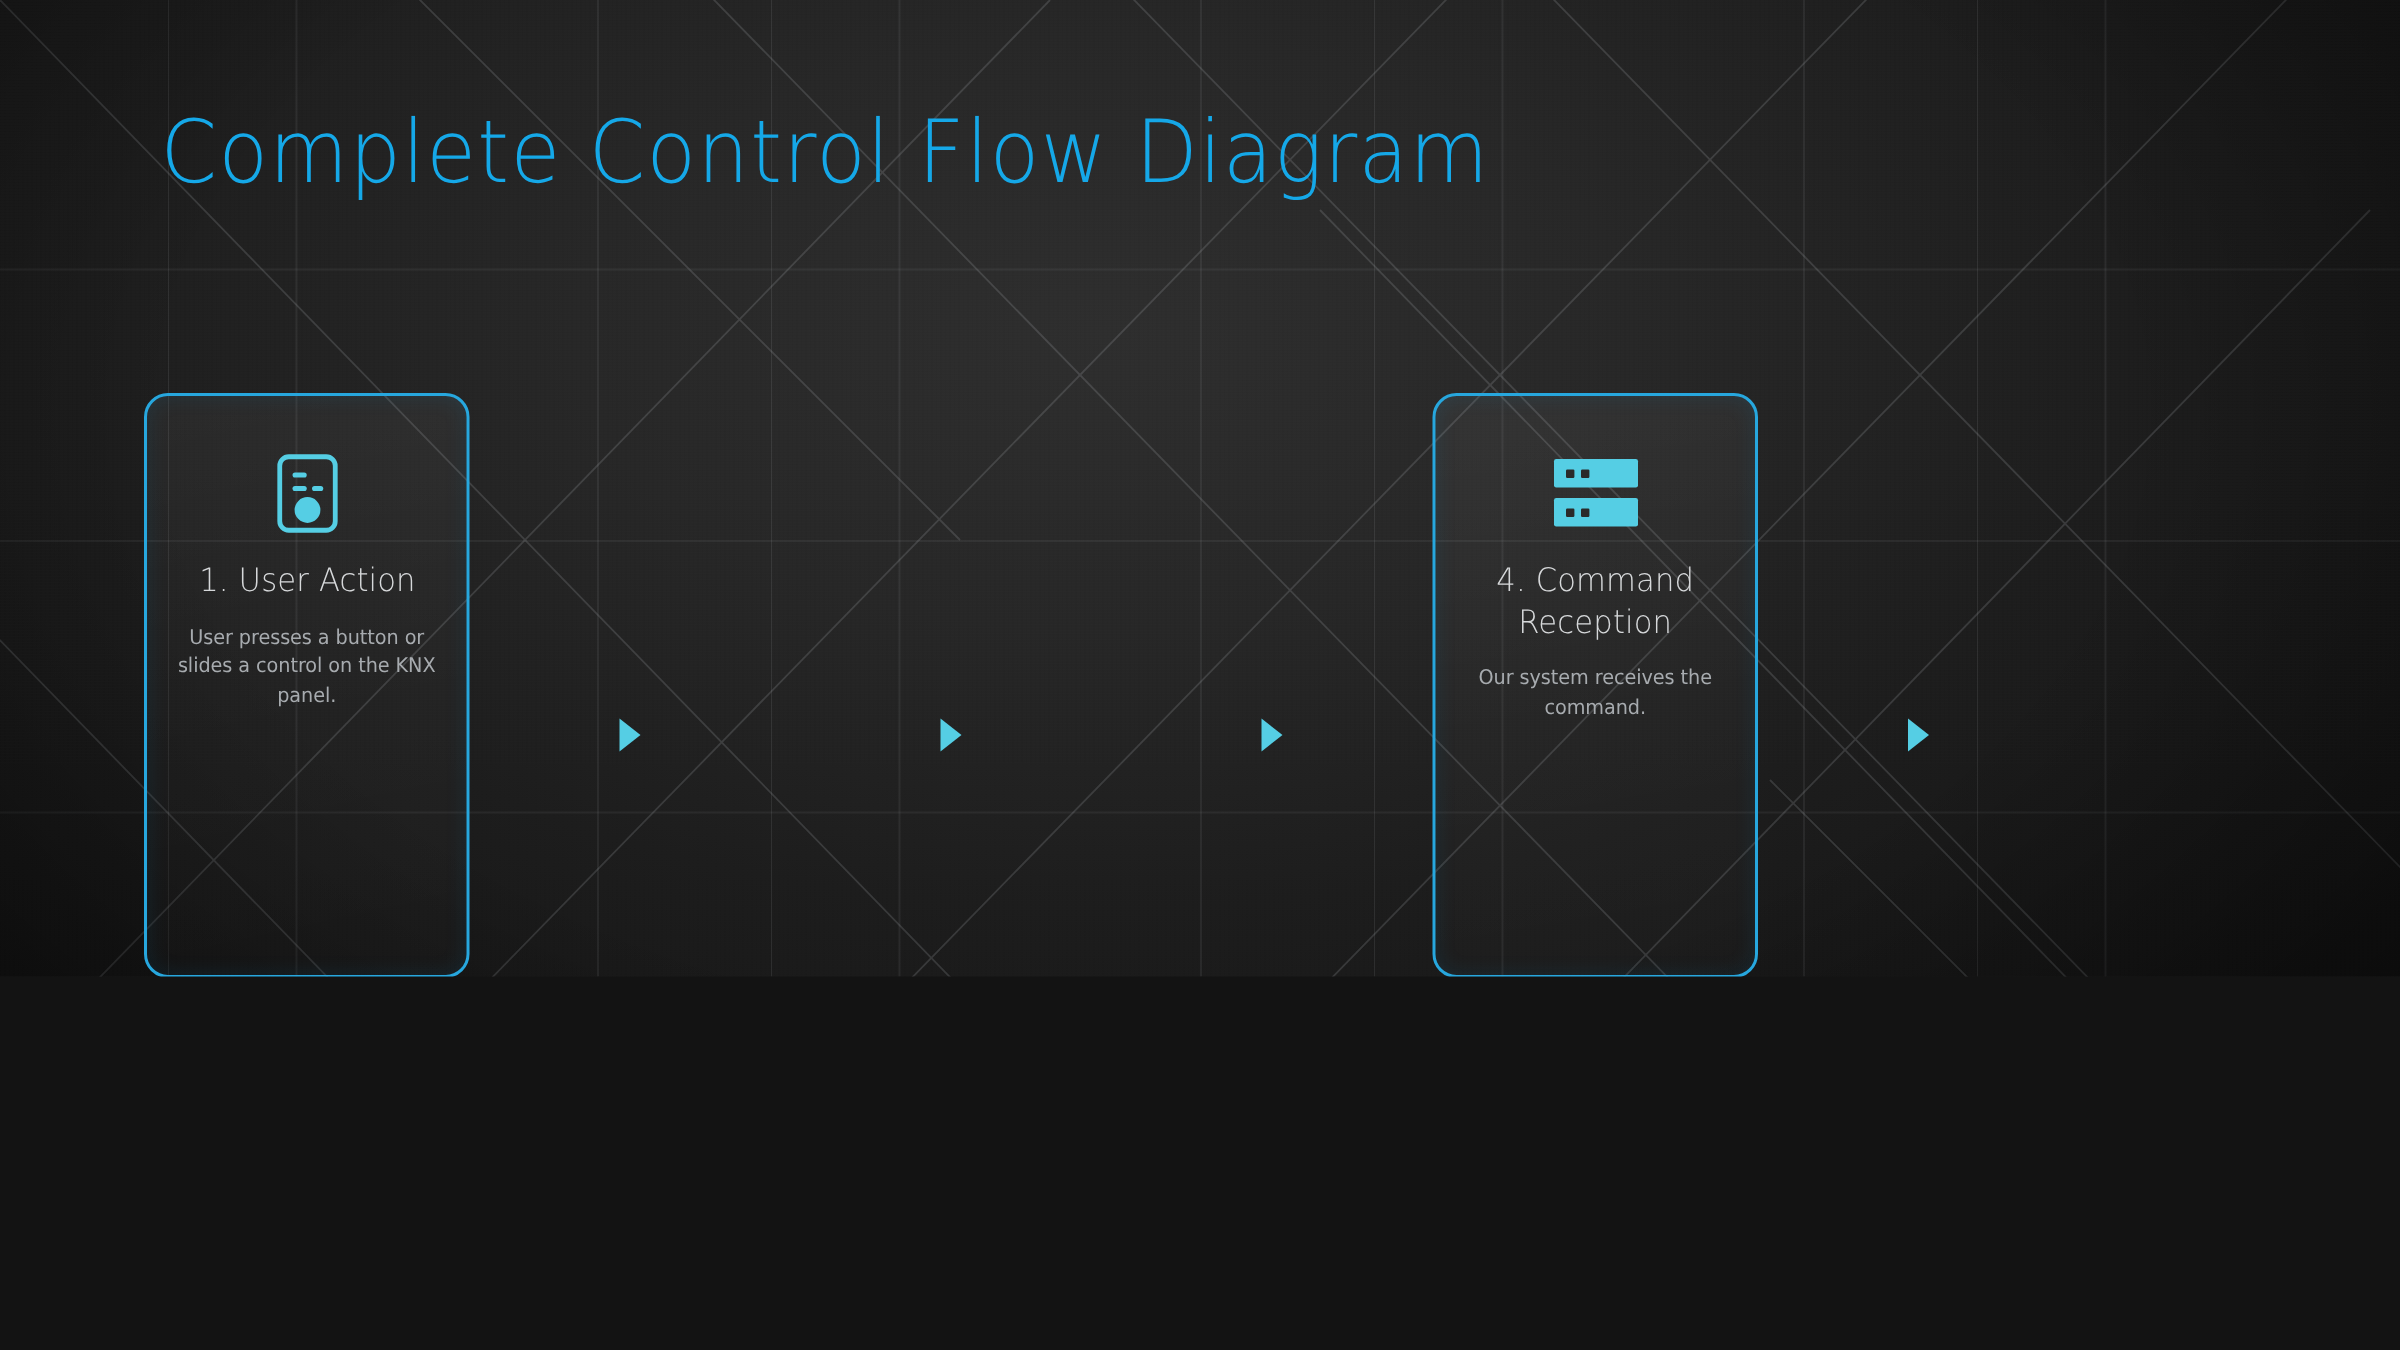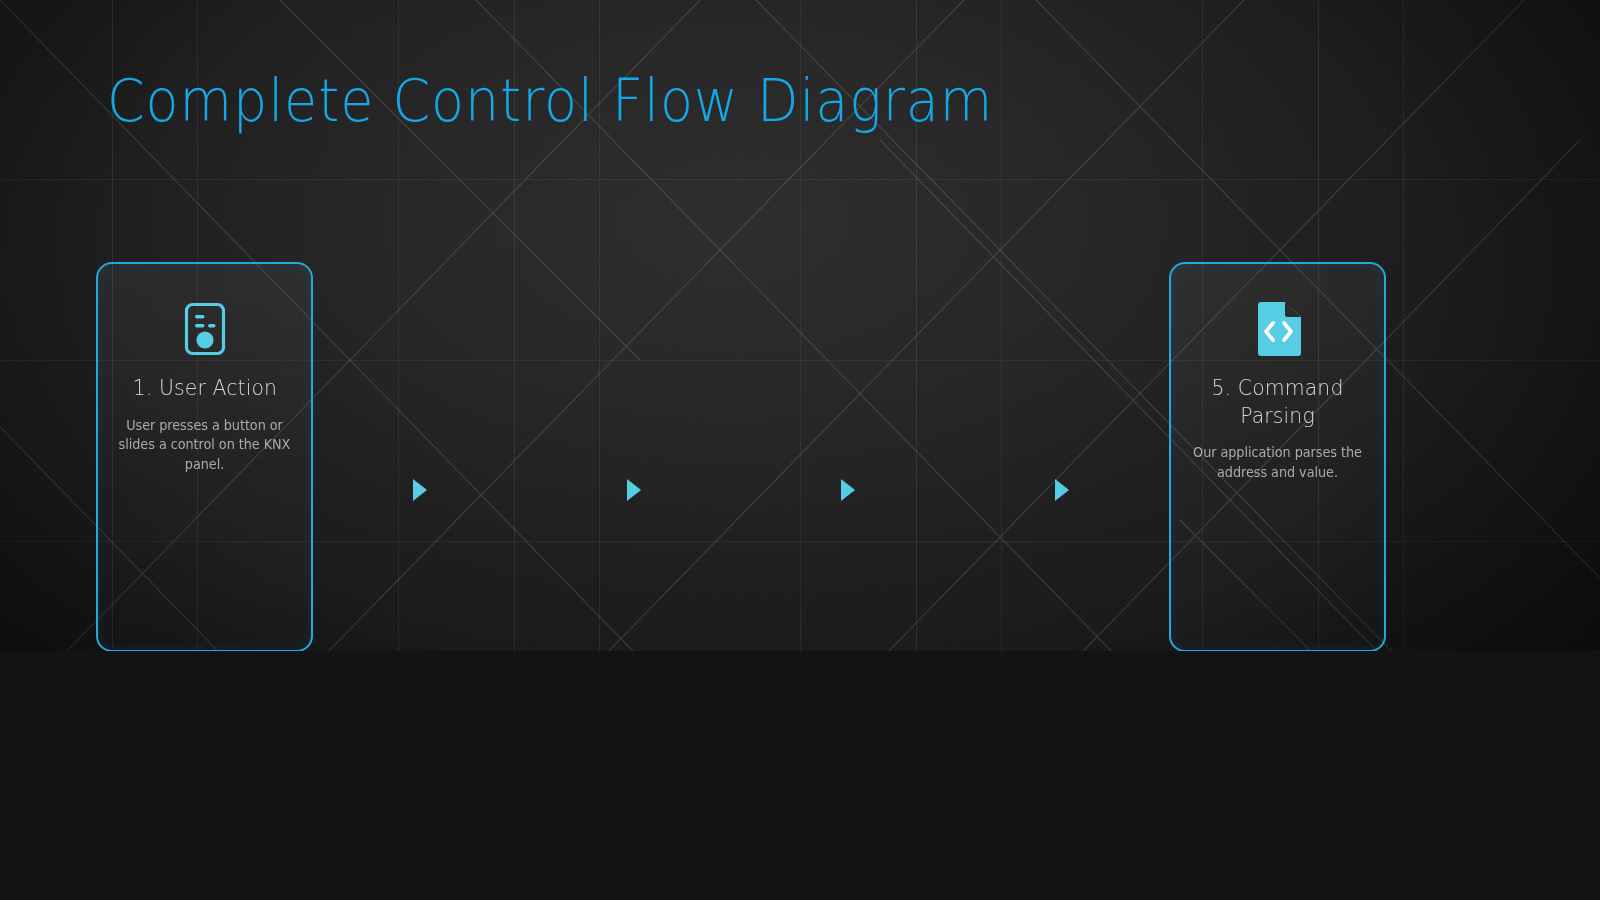--- a/index.html
+++ b/index.html
@@ -210,34 +210,36 @@
       </svg>
     </div>
 
 
     <div class="arrow">
       <svg width="18" height="24" viewBox="0 0 18 24">
         <path d="M2 1 L16 12 L2 23 Z" fill="#55cee4"></path>
       </svg>
     </div>
 
-
-    <div class="arrow">
-      <svg width="18" height="24" viewBox="0 0 18 24">
-        <path d="M2 1 L16 12 L2 23 Z" fill="#55cee4"></path>
-      </svg>
-    </div>
-
     <div class="card">
       <div class="card-icon">
-        <svg width="48" height="56" viewBox="0 0 48 56">
-          <path d="M4 4 a3 3 0 0 1 3-3 H31 L47 16 V52 a3 3 0 0 1-3 3 H7 a3 3 0 0 1-3-3 Z" fill="#55cee4"></path>
-          <path d="M31 1 L47 16 H33 a2 2 0 0 1-2-2 Z" fill="#2c2c2c"></path>
-          <path d="M19 22 L12 30.5 L19 39" fill="none" stroke="#ffffff" stroke-width="3.6" stroke-linecap="round" stroke-linejoin="round"></path>
-          <path d="M30 22 L37 30.5 L30 39" fill="none" stroke="#ffffff" stroke-width="3.6" stroke-linecap="round" stroke-linejoin="round"></path>
+        <svg width="58" height="50" viewBox="0 0 58 50">
+          <rect x="1" y="2" width="56" height="19" rx="1.5" fill="#55cee4"></rect>
+          <rect x="1" y="28" width="56" height="19" rx="1.5" fill="#55cee4"></rect>
+          <rect x="9" y="9" width="5.6" height="5.6" rx="0.8" fill="#2a2a2a"></rect>
+          <rect x="19" y="9" width="5.6" height="5.6" rx="0.8" fill="#2a2a2a"></rect>
+          <rect x="9" y="35" width="5.6" height="5.6" rx="0.8" fill="#2a2a2a"></rect>
+          <rect x="19" y="35" width="5.6" height="5.6" rx="0.8" fill="#2a2a2a"></rect>
         </svg>
       </div>
-      <div class="card-title">5. Command Parsing</div>
-      <div class="card-desc">Our application parses the address and value.</div>
-    </div>
+      <div class="card-title">4. Command Reception</div>
+      <div class="card-desc">Our system receives the command.</div>
+    </div>
+
+    <div class="arrow">
+      <svg width="18" height="24" viewBox="0 0 18 24">
+        <path d="M2 1 L16 12 L2 23 Z" fill="#55cee4"></path>
+      </svg>
+    </div>
+
 
   </div>
 </div>
 
 </body></html>

